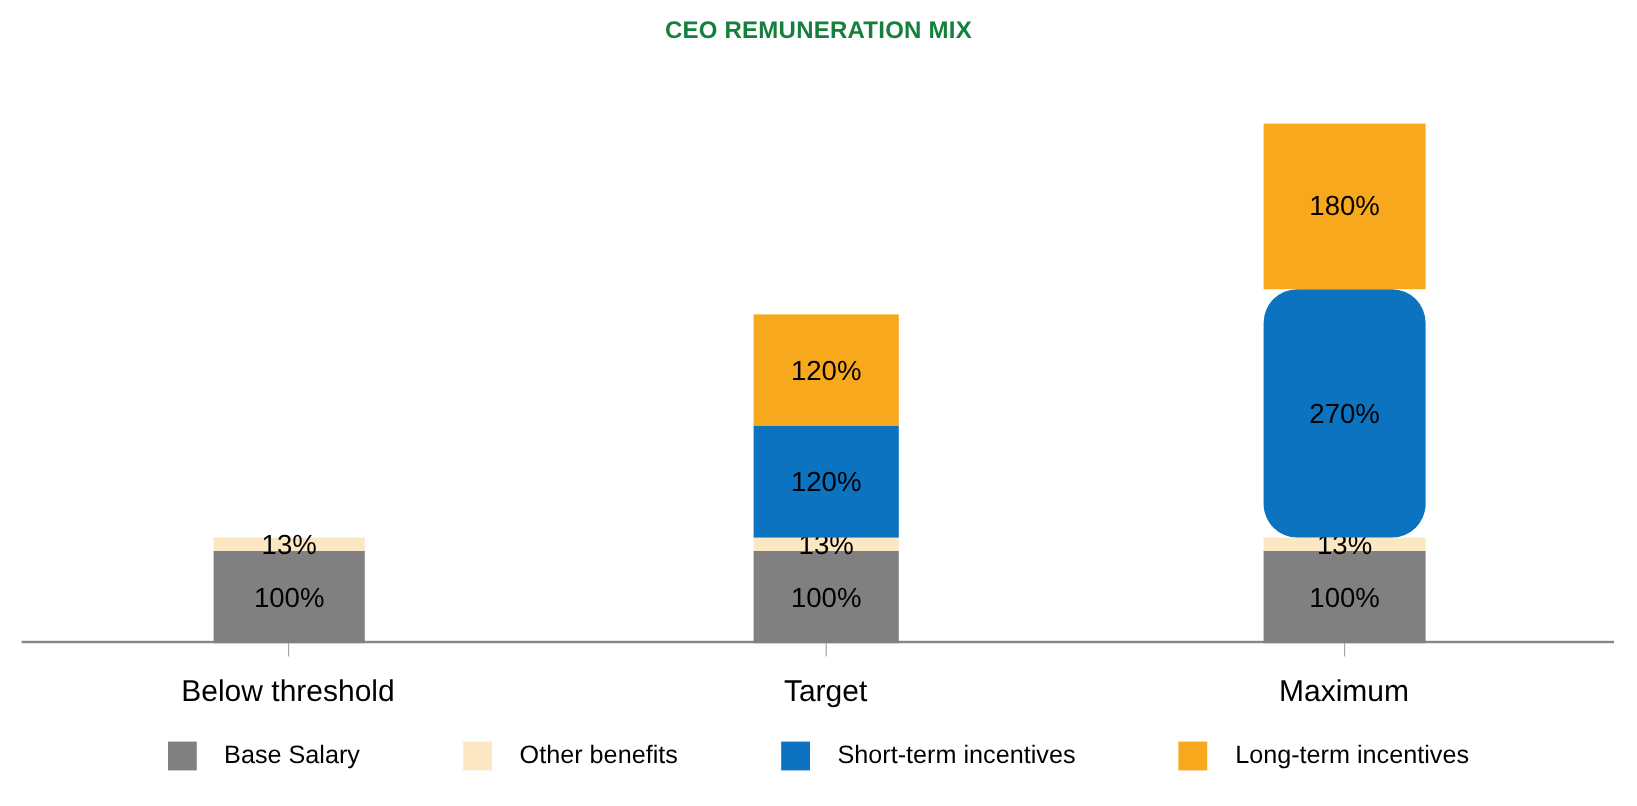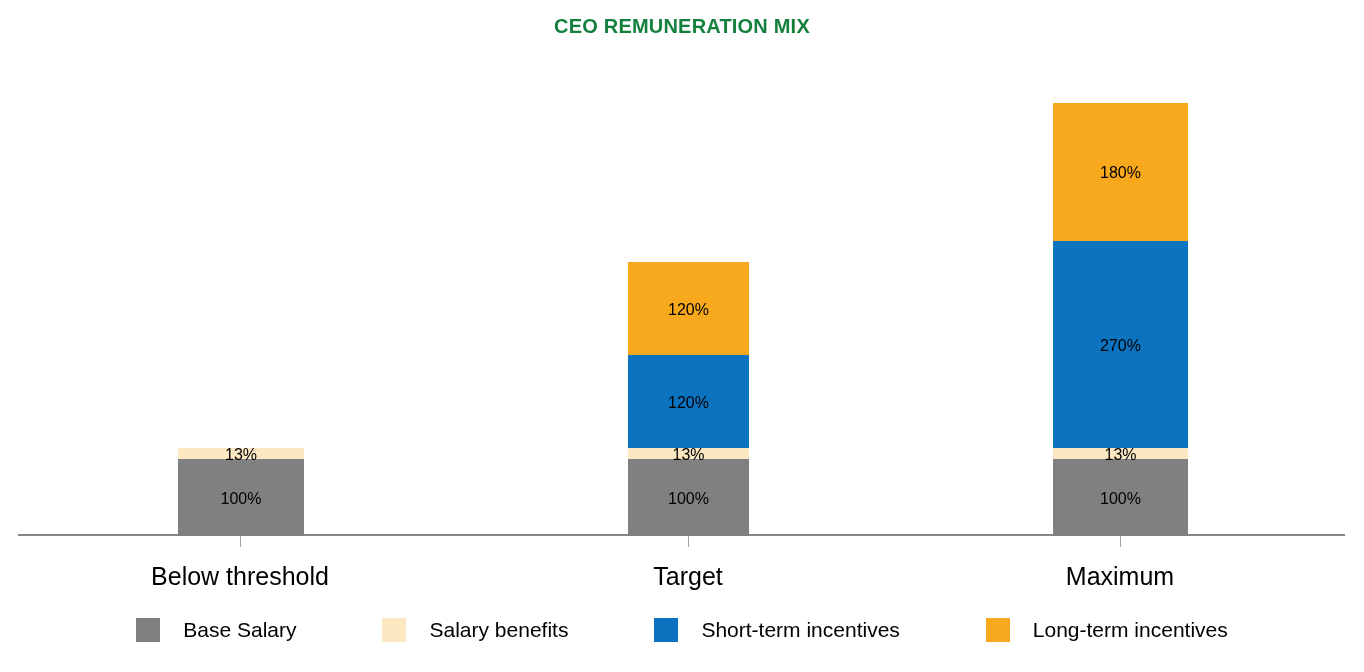--- a/index.html
+++ b/index.html
@@ -79,21 +79,21 @@
   .bar-seg {
     position: relative;
     width: 100%;
     box-sizing: border-box;
   }
   .seg-label {
     position: absolute;
     left: 0;
     width: 100%;
     text-align: center;
-    font-size: 16px;
+    font-size: 23px;
     line-height: 25px;
     color: #000000;
     white-space: nowrap;
   }
   
   .seg-label.center {
     top: 50%;
     transform: translateY(-50%);
   }
   
@@ -187,21 +187,21 @@
     </div>
 
     <div class="bar-group" style="left:1053px; width:135px; height:534px;">
       <div class="bar-stack">
         <div class="bar-seg" style="height:77px; background:#808080;">
           <span class="seg-label center">100%</span>
         </div>
         <div class="bar-seg" style="height:11px; background:#FCE7C3;">
           <span class="seg-label thin">13%</span>
         </div>
-        <div class="bar-seg" style="height:207px; background:#0B73C0;">
+        <div class="bar-seg" style="height:207px; background:#0B73C0;border-radius:28px;">
           <span class="seg-label center">270%</span>
         </div>
         <div class="bar-seg" style="height:138px; background:#F8A81C;">
           <span class="seg-label center">180%</span>
         </div>
       </div>
     </div>
   </div>
 
   <div class="cat-label" style="left:90px; width:300px;">Below threshold</div>
@@ -209,21 +209,21 @@
   <div class="cat-label" style="left:538px; width:300px;">Target</div>
 
   <div class="legend">
     <div class="legend-item">
       <span class="legend-swatch" style="background:#808080;"></span>
       <span class="legend-text">Base Salary</span>
     </div>
     <div class="legend-gap"></div>
     <div class="legend-item">
       <span class="legend-swatch" style="background:#FCE7C3;"></span>
-      <span class="legend-text">Salary benefits</span>
+      <span class="legend-text">Other benefits</span>
     </div>
     <div class="legend-gap"></div>
     <div class="legend-item">
       <span class="legend-swatch" style="background:#0B73C0;"></span>
       <span class="legend-text">Short-term incentives</span>
     </div>
     <div class="legend-gap"></div>
     <div class="legend-item">
       <span class="legend-swatch" style="background:#F8A81C;"></span>
       <span class="legend-text">Long-term incentives</span>

